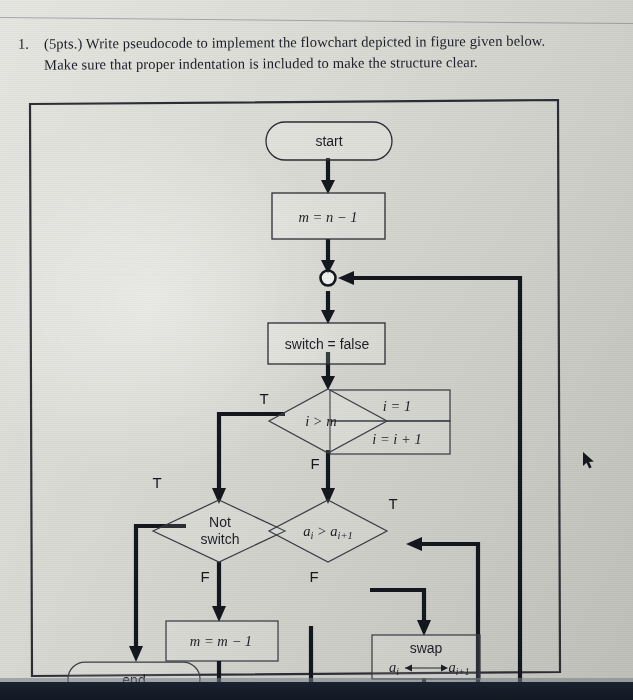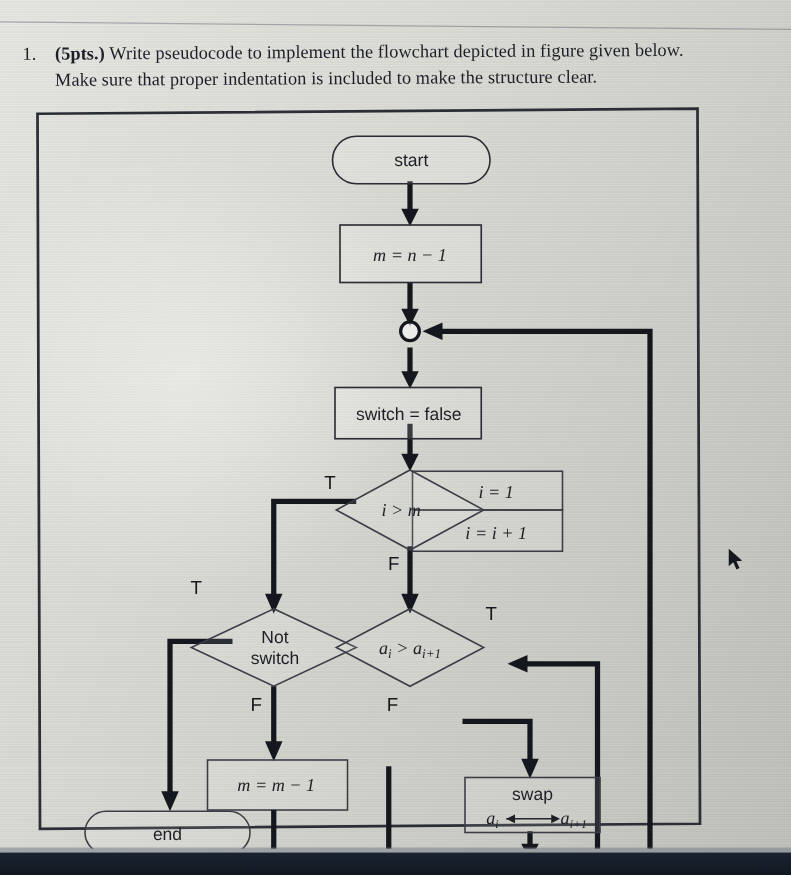--- a/index.html
+++ b/index.html
@@ -45,25 +45,25 @@
 
   
   #question{
     position:absolute;left:18px;top:32px;width:600px;
     color:#1c1f28;font-size:14.6px;line-height:1.42;
     letter-spacing:.1px;
     transform:rotate(-0.35deg);
   }
   #question .num{position:absolute;left:0;top:0;font-size:14.6px;}
   #question .body{margin-left:26px;}
-  #question b{font-weight:bold;}
+  #question b{font-weight:normal;}
 
   
   #chart-wrap{
-    position:absolute;left:0;top:83px;width:633px;height:596px;
+    position:absolute;left:0;top:96px;width:633px;height:596px;
   }
   svg#flow{position:absolute;left:0;top:0;}
   .nodetext{
     font-family:"Liberation Sans", sans-serif;
     font-size:14px;fill:#1d1f26;
   }
   .nodetext-it{
     font-family:"Liberation Serif", serif;
     font-style:italic;font-size:14.5px;fill:#1d1f26;
   }

